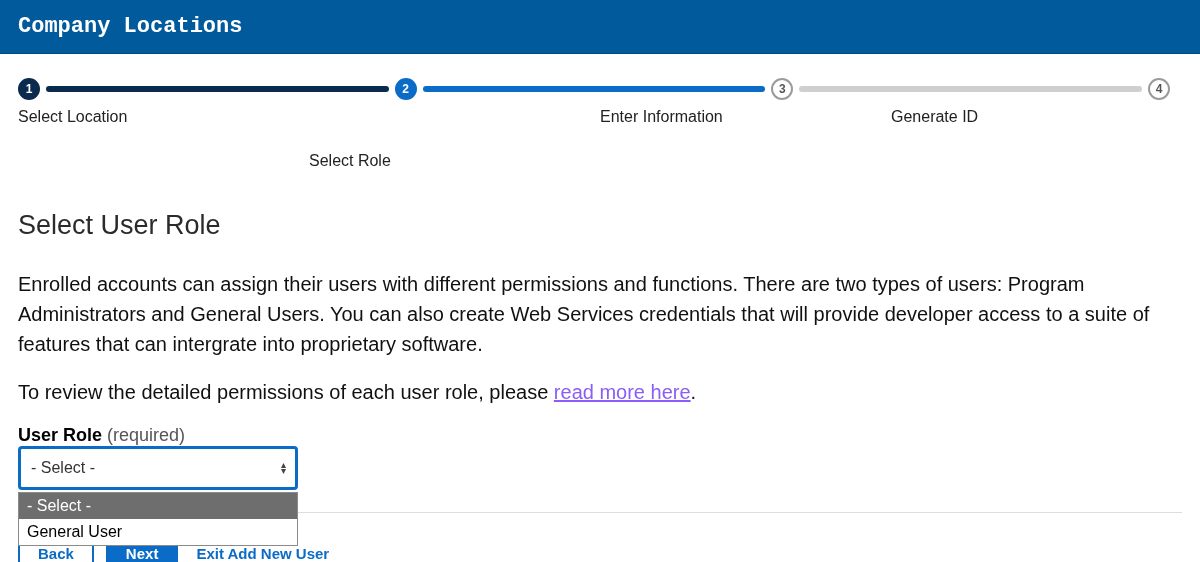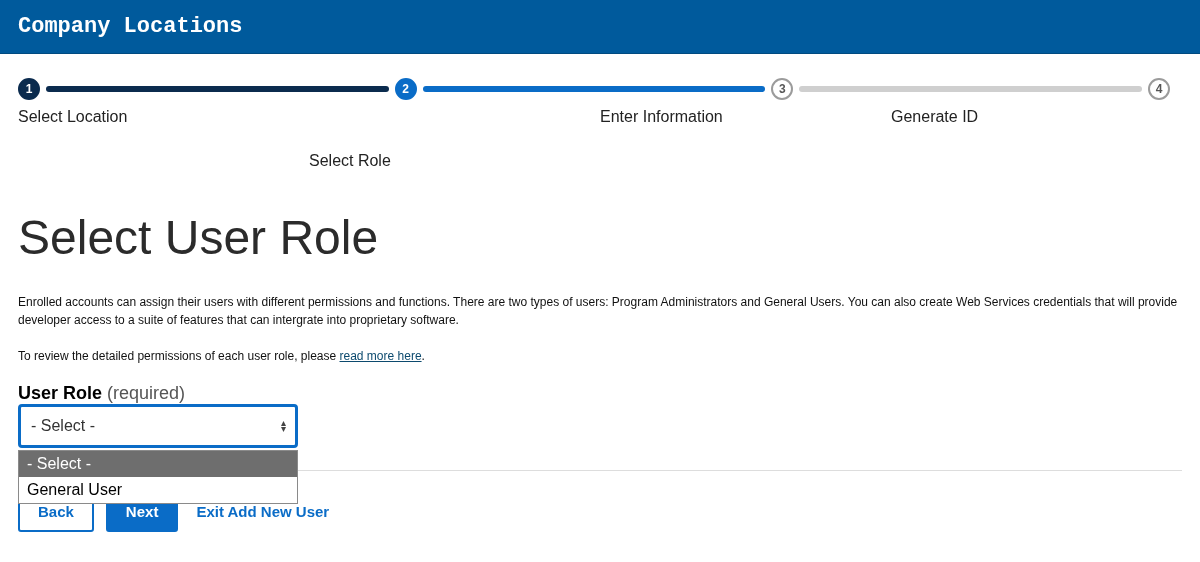--- a/index.html
+++ b/index.html
@@ -45,33 +45,33 @@
     display: flex;
     margin-bottom: 40px;
   }
   .stepper-labels > div {
     flex: 1 1 0;
     font-size: 16px;
     color: #222;
   }
 
   .page-title {
-    font-size: 48px;
+    font-size: 27px;
     font-weight: 400;
     color: #2b2b2b;
     margin-bottom: 28px;
   }
 
   .body-text {
-    font-size: 12px;
+    font-size: 20px;
     line-height: 1.5;
     margin-bottom: 18px;
     color: #111;
   }
-  .body-text a { color: #0c4a6e; text-decoration: underline; }
+  .body-text a { color: #8b5cf6; text-decoration: underline; }
 
   .field-label { font-size: 18px; }
   .field-label .req { color: #555; }
 
   .select-wrap { position: relative; width: 280px; }
   .select-box {
     width: 100%;
     border: 3px solid #0a6cc7;
     border-radius: 4px;
     padding: 10px 36px 10px 10px;

